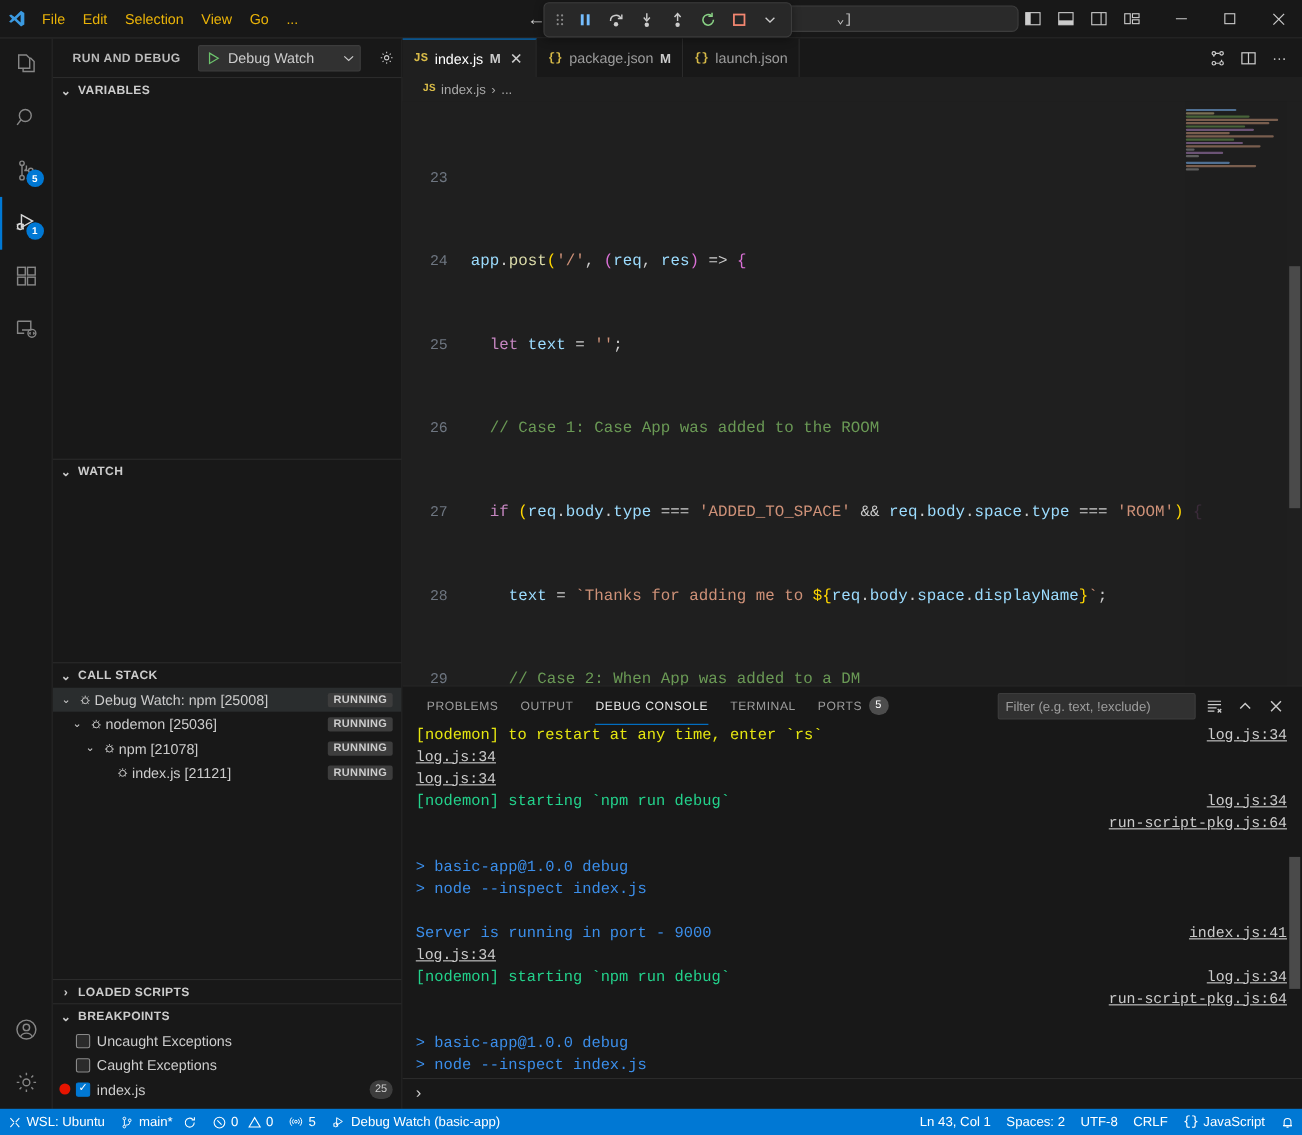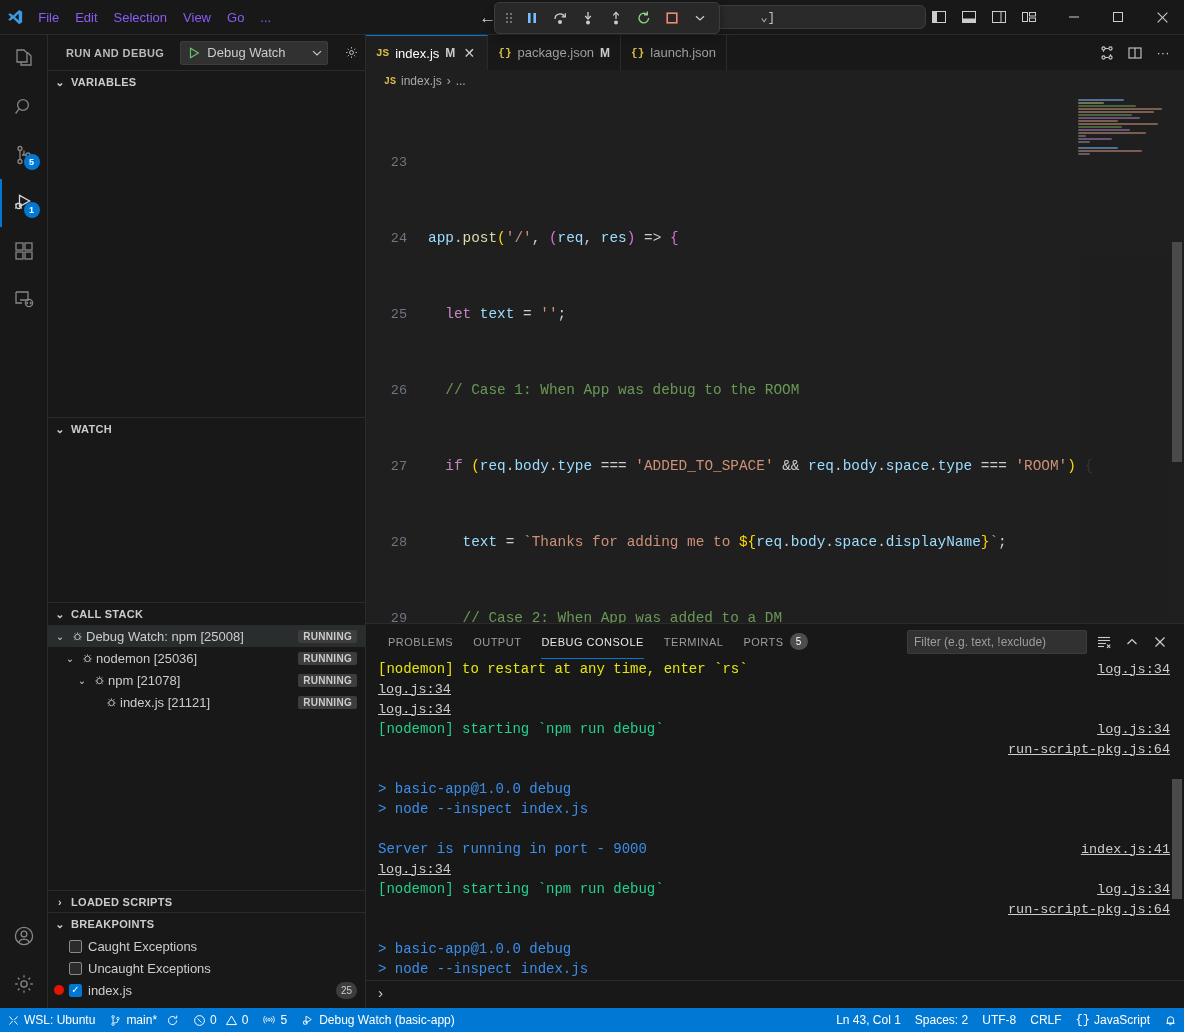--- a/index.html
+++ b/index.html
@@ -14,21 +14,21 @@
   .app { position: relative; width: 1184px; height: 1032px; display: flex; flex-direction: column; }
 
   
   .titlebar {
     height: 35px; background: #181818; display: flex; align-items: center;
     border-bottom: 1px solid #2b2b2b; flex: 0 0 35px; position: relative;
   }
   .vscode-logo { width: 36px; display: flex; align-items: center; justify-content: center; }
   .menu { display: flex; align-items: center; gap: 0px; }
   .menu-item {
-    padding: 3px 8px; font-size: 13px; color: #8b5cf6; border-radius: 3px; cursor: default;
+    padding: 3px 8px; font-size: 13px; color: #eab308; border-radius: 3px; cursor: default;
   }
   .nav-arrows { display: flex; align-items: center; gap: 14px; margin-left: 200px; }
   .nav-arrow { color: #cccccc; font-size: 17px; line-height: 1; }
   .nav-arrow.dim { color: #6e6e6e; }
   .qinput {
     width: 455px; height: 24px; background: #2a2a2a; border: 1px solid #3c3c3c;
     border-radius: 6px; margin-left: 14px; display: flex; align-items: center;
     padding: 0 8px; font-size: 12px; color: #a9a9a9; position: relative;
   }
   .qinput .qtext { position: absolute; right: 150px; color:#c8c8c8; font-family:"Liberation Mono", monospace; font-size: 12px;}
@@ -527,25 +527,25 @@
       </div>
 
       <div class="section sec-breakpoints">
         <div class="section-hdr">
           <span class="twisty">⌄</span>
           <span>BREAKPOINTS</span>
         </div>
         <div class="section-body">
           <div class="bp-row" style="padding-left:21px;">
             <span class="bp-chk"></span>
-            <span>Caught Exceptions</span>
+            <span>Uncaught Exceptions</span>
           </div>
           <div class="bp-row" style="padding-left:21px;">
             <span class="bp-chk"></span>
-            <span>Uncaught Exceptions</span>
+            <span>Caught Exceptions</span>
           </div>
           <div class="bp-row">
             <span class="bp-dot"></span>
             <span class="bp-chk checked">✓</span>
             <span>index.js</span>
             <span class="bp-badge">25</span>
           </div>
         </div>
       </div>
     </div>
@@ -597,21 +597,21 @@
 
       <div class="editor">
         <div class="code">
 
           <div class="cline"><span class="gutter">23</span><span class="ctext"></span></div>
 
           <div class="cline"><span class="gutter">24</span><span class="ctext"><span class="var">app</span><span class="pun">.</span><span class="fn">post</span><span class="par1">(</span><span class="str">'/'</span><span class="pun">, </span><span class="par2">(</span><span class="var">req</span><span class="pun">, </span><span class="var">res</span><span class="par2">)</span> <span class="op">=&gt;</span> <span class="par2">{</span></span></div>
 
           <div class="cline"><span class="gutter">25</span><span class="ctext">  <span class="kw">let</span> <span class="var">text</span> <span class="op">=</span> <span class="str">''</span><span class="pun">;</span></span></div>
 
-          <div class="cline"><span class="gutter">26</span><span class="ctext">  <span class="cmt">// Case 1: When App was debug to the ROOM</span></span></div>
+          <div class="cline"><span class="gutter">26</span><span class="ctext">  <span class="cmt">// Case 1: Case App was added to the ROOM</span></span></div>
 
           <div class="cline"><span class="gutter">27</span><span class="ctext">  <span class="kw">if</span> <span class="par1">(</span><span class="var">req</span><span class="pun">.</span><span class="prop">body</span><span class="pun">.</span><span class="prop">type</span> <span class="op">===</span> <span class="str">'ADDED_TO_SPACE'</span> <span class="op">&amp;&amp;</span> <span class="var">req</span><span class="pun">.</span><span class="prop">body</span><span class="pun">.</span><span class="prop">space</span><span class="pun">.</span><span class="prop">type</span> <span class="op">===</span> <span class="str">'ROOM'</span><span class="par1">)</span> <span class="par2">{</span></span></div>
 
           <div class="cline"><span class="gutter">28</span><span class="ctext">    <span class="var">text</span> <span class="op">=</span> <span class="tpl">`Thanks for adding me to </span><span class="tplx">${</span><span class="var">req</span><span class="pun">.</span><span class="prop">body</span><span class="pun">.</span><span class="prop">space</span><span class="pun">.</span><span class="prop">displayName</span><span class="tplx">}</span><span class="tpl">`</span><span class="pun">;</span></span></div>
 
           <div class="cline"><span class="gutter">29</span><span class="ctext">    <span class="cmt">// Case 2: When App was added to a DM</span></span></div>
 
           
 
           

